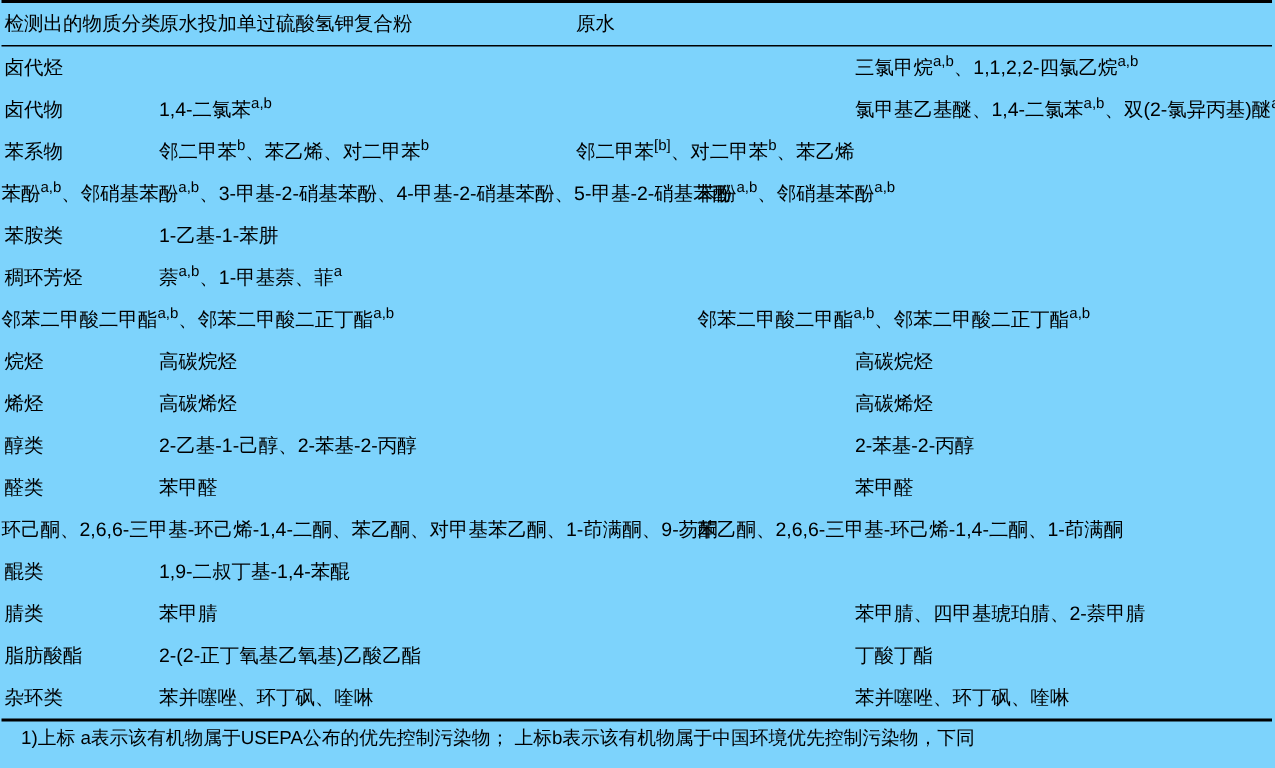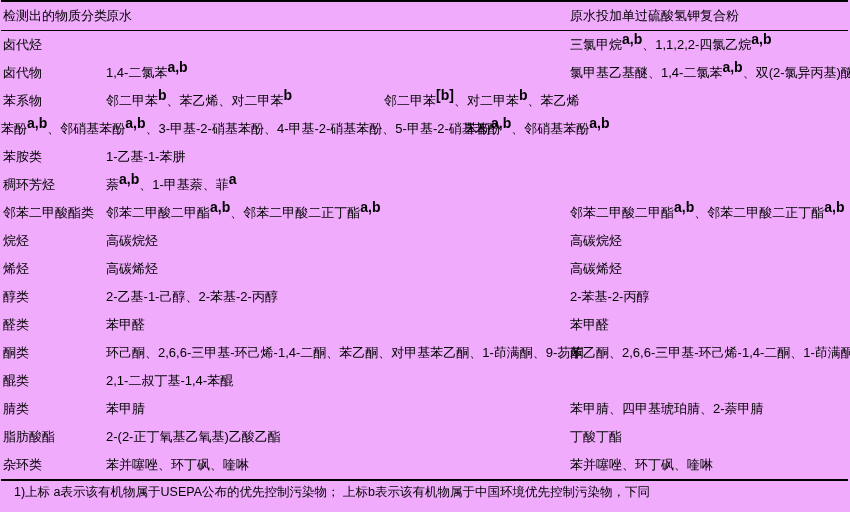--- a/index.html
+++ b/index.html
@@ -6,21 +6,21 @@
     margin: 0;
     padding: 0;
     background: #ffffff;
     font-family: "Liberation Sans", "DejaVu Sans", sans-serif;
     color: #000000;
   }
   .page {
     position: relative;
     width: 850px;
     height: 512px;
-    background: #f0abfc;
+    background: #7dd3fc;
     overflow: hidden;
   }
   .table {
     position: absolute;
     top: 0;
     left: 1px;
     width: 847px;
     border-top: 2px solid #000000;
     border-bottom: 2px solid #000000;
   }
@@ -38,45 +38,44 @@
   .cell {
     white-space: nowrap;
     overflow: visible;
     font-size: 13px;
     line-height: 28px;
   }
   .c1 { width: 103px; padding-left: 2px; flex: 0 0 auto; }
   .c2 { width: 464px; flex: 0 0 auto; }
   .c3 { flex: 1 1 auto; }
   sup {
-    font-size: 14px;
+    font-size: 10px;
     line-height: 0;
     vertical-align: super;
     letter-spacing: 0;
-    font-weight: bold;
   }
   .footnote {
     position: absolute;
     left: 14px;
     top: 484px;
     width: 844px;
     font-size: 12.5px;
     line-height: 16px;
     white-space: nowrap;
   }
 </style>
 </head>
 <body>
 
 <div class="page">
   <div class="table">
     <div class="thead">
       <div class="cell c1">检测出的物质分类</div>
+      <div class="cell c3">原水投加单过硫酸氢钾复合粉</div>
       <div class="cell c2">原水</div>
-      <div class="cell c3">原水投加单过硫酸氢钾复合粉</div>
     </div>
     <div id="table-body">
         <div class="trow">
           <div class="cell c1">卤代烃</div>
           <div class="cell c2"></div>
           <div class="cell c3">三氯甲烷<sup>a,b</sup>、1,1,2,2-四氯乙烷<sup>a,b</sup></div>
         </div>
         <div class="trow">
           <div class="cell c1">卤代物</div>
           <div class="cell c2">1,4-二氯苯<sup>a,b</sup></div>
@@ -94,21 +93,20 @@
         <div class="trow">
           <div class="cell c1">苯胺类</div>
           <div class="cell c2">1-乙基-1-苯肼</div>
           <div class="cell c3"></div>
         </div>
         <div class="trow">
           <div class="cell c1">稠环芳烃</div>
           <div class="cell c2">萘<sup>a,b</sup>、1-甲基萘、菲<sup>a</sup></div>
         </div>
         <div class="trow">
-          <div class="cell c1">邻苯二甲酸酯类</div>
           <div class="cell c2">邻苯二甲酸二甲酯<sup>a,b</sup>、邻苯二甲酸二正丁酯<sup>a,b</sup></div>
           <div class="cell c3">邻苯二甲酸二甲酯<sup>a,b</sup>、邻苯二甲酸二正丁酯<sup>a,b</sup></div>
         </div>
         <div class="trow">
           <div class="cell c1">烷烃</div>
           <div class="cell c2">高碳烷烃</div>
           <div class="cell c3">高碳烷烃</div>
         </div>
         <div class="trow">
           <div class="cell c1">烯烃</div>
@@ -119,27 +117,26 @@
           <div class="cell c1">醇类</div>
           <div class="cell c2">2-乙基-1-己醇、2-苯基-2-丙醇</div>
           <div class="cell c3">2-苯基-2-丙醇</div>
         </div>
         <div class="trow">
           <div class="cell c1">醛类</div>
           <div class="cell c2">苯甲醛</div>
           <div class="cell c3">苯甲醛</div>
         </div>
         <div class="trow">
-          <div class="cell c1">酮类</div>
           <div class="cell c2">环己酮、2,6,6-三甲基-环己烯-1,4-二酮、苯乙酮、对甲基苯乙酮、1-茚满酮、9-芴酮</div>
           <div class="cell c3">苯乙酮、2,6,6-三甲基-环己烯-1,4-二酮、1-茚满酮</div>
         </div>
         <div class="trow">
           <div class="cell c1">醌类</div>
-          <div class="cell c2">2,1-二叔丁基-1,4-苯醌</div>
+          <div class="cell c2">1,9-二叔丁基-1,4-苯醌</div>
         </div>
         <div class="trow">
           <div class="cell c1">腈类</div>
           <div class="cell c2">苯甲腈</div>
           <div class="cell c3">苯甲腈、四甲基琥珀腈、2-萘甲腈</div>
         </div>
         <div class="trow">
           <div class="cell c1">脂肪酸酯</div>
           <div class="cell c2">2-(2-正丁氧基乙氧基)乙酸乙酯</div>
           <div class="cell c3">丁酸丁酯</div>

